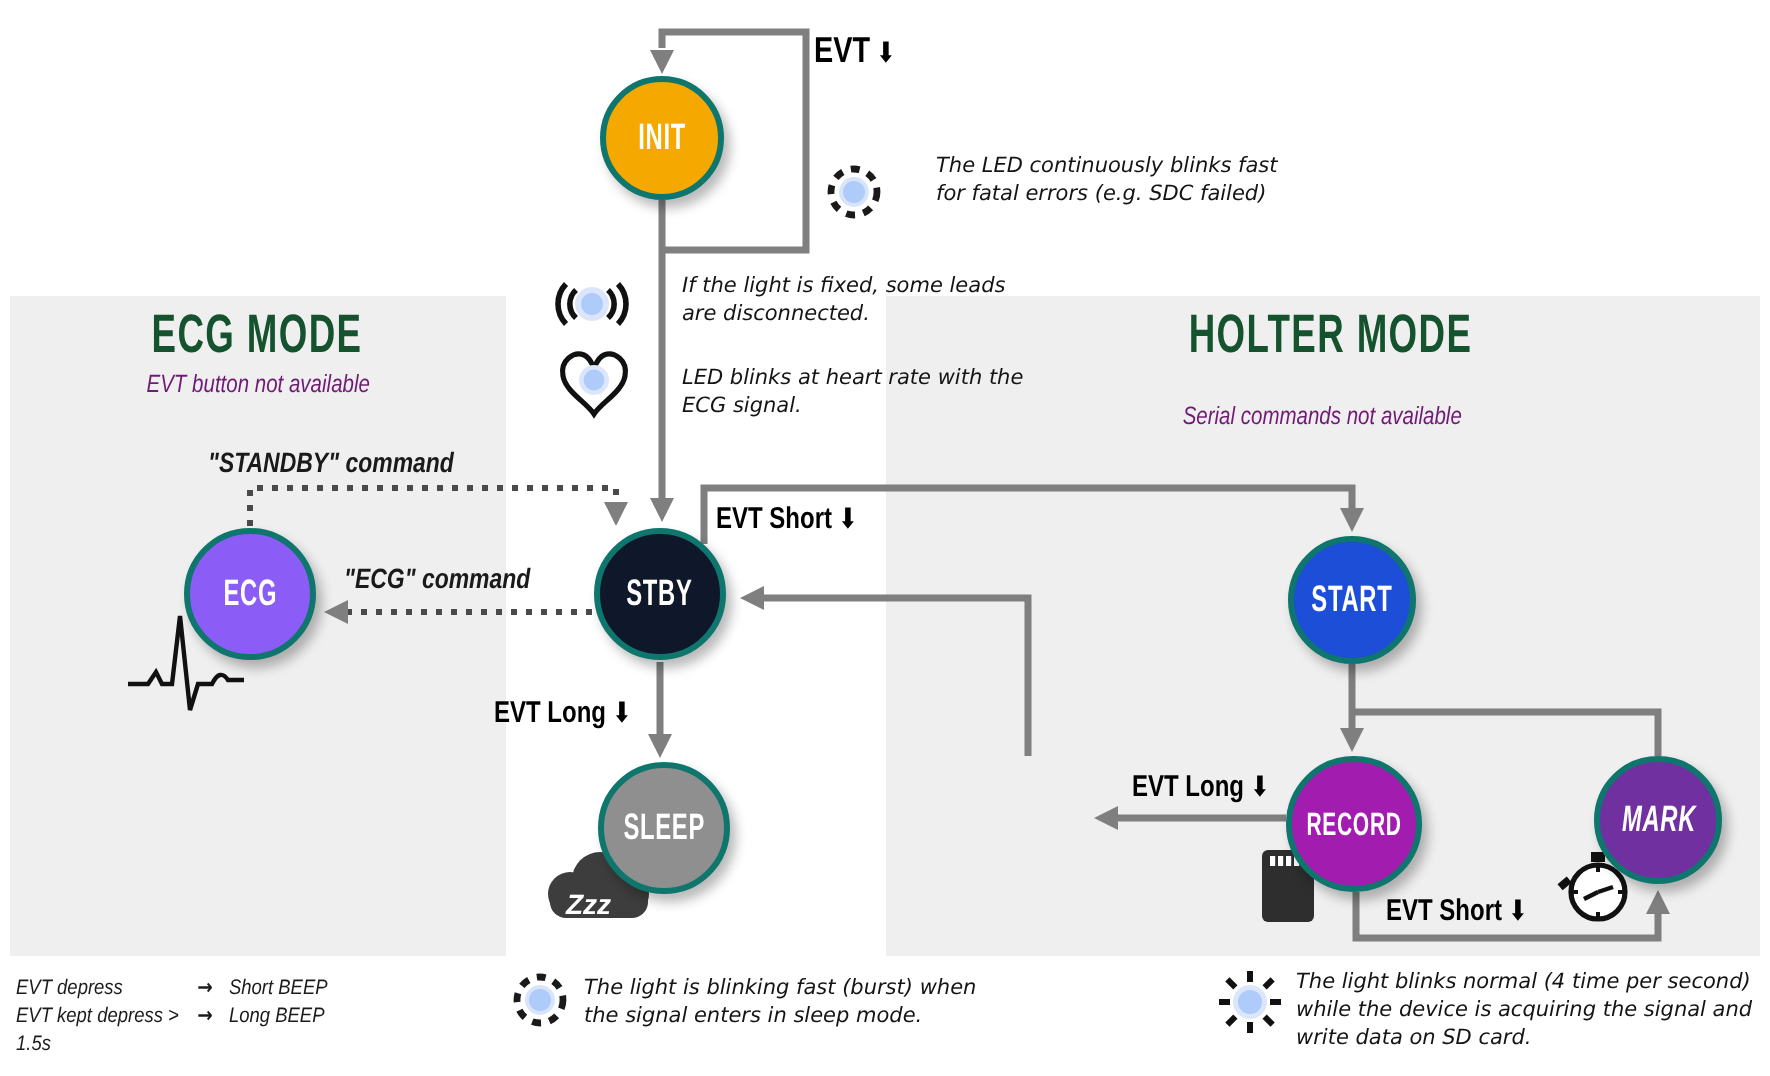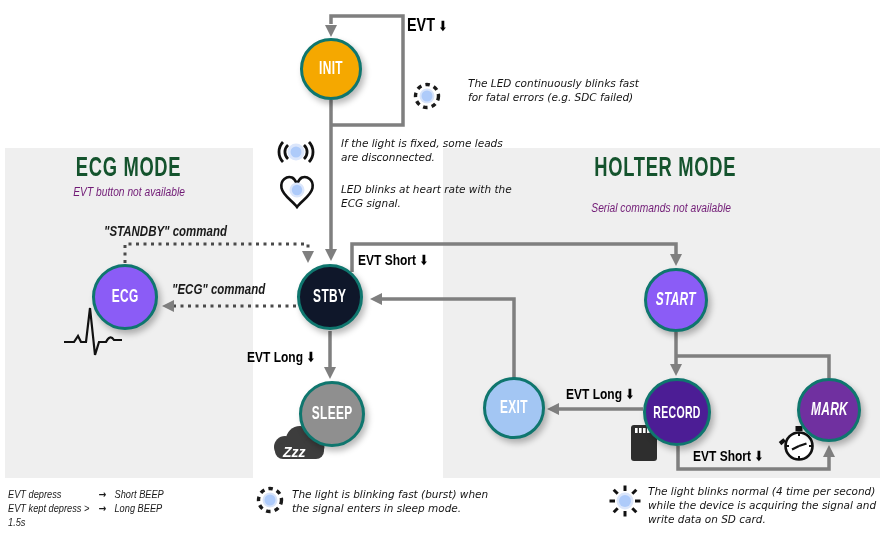--- a/index.html
+++ b/index.html
@@ -18,22 +18,22 @@
             text-align:center;white-space:nowrap;}
   .mode-sub>span{display:inline-block;transform:scaleX(.82);}
 
   .node{position:absolute;border-radius:50%;display:flex;align-items:center;
         justify-content:center;color:#fff;font-weight:bold;box-sizing:border-box;
         border:3px solid #0f766e;box-shadow:3px 4px 6px rgba(0,0,0,.28);}
   .node>span{display:inline-block;transform:scaleX(.70) scaleY(1.08);
              white-space:nowrap;letter-spacing:.5px;font-size:17px;}
   .n-init{background:#f5a800;} .n-ecg{background:#8b5cf6;}
   .n-stby{background:#0f172a;} .n-sleep{background:#8f8f8f;}
-  .n-start{background:#8b5cf6;font-style:italic;} .n-exit{background:#a3c6f3;}
-  .n-record{background:#4c1d95;} .n-mark{background:#7030a0;font-style:italic;}
+  .n-start{background:#1d4ed8;} .n-exit{background:#a3c6f3;}
+  .n-record{background:#a21caf;} .n-mark{background:#7030a0;font-style:italic;}
 
   .evt{position:absolute;font-weight:bold;color:#000;font-size:15px;white-space:nowrap;
        transform:scaleX(.80);transform-origin:left center;}
   .evt .dn{font-family:"DejaVu Sans",sans-serif;font-size:14px;margin-left:4px;}
   .evt-big{font-size:18px;}
 
   .cmd{position:absolute;font-style:italic;color:#1a1a1a;font-size:14px;white-space:nowrap;
        transform:scaleX(.82);transform-origin:left center;font-weight:bold;}
 
   .note{position:absolute;font-style:italic;font-size:10.5px;line-height:1.32;
@@ -176,23 +176,20 @@
     </div>
   <div class="node n-stby" style="left:297px;top:264px;width:66px;height:66px;">
       <span>STBY</span>
     </div>
   <div class="node n-sleep" style="left:299px;top:381px;width:66px;height:66px;">
       <span>SLEEP</span>
     </div>
   <div class="node n-start" style="left:644px;top:268px;width:64px;height:64px;">
       <span>START</span>
     </div>
-  <div class="node n-exit" style="left:483px;top:377px;width:62px;height:62px;">
-      <span>EXIT</span>
-    </div>
   <div class="node n-record" style="left:643px;top:378px;width:68px;height:68px;">
       <span style="font-size:15px;">RECORD</span>
     </div>
   <div class="node n-mark" style="left:797px;top:378px;width:64px;height:64px;">
       <span>MARK</span>
     </div>
 
   <div class="evt evt-big" style="left:407px;top:15px;">
     <span>EVT</span><span class="dn">⬇</span></div>
   <div class="evt" style="left:358px;top:251px;">

